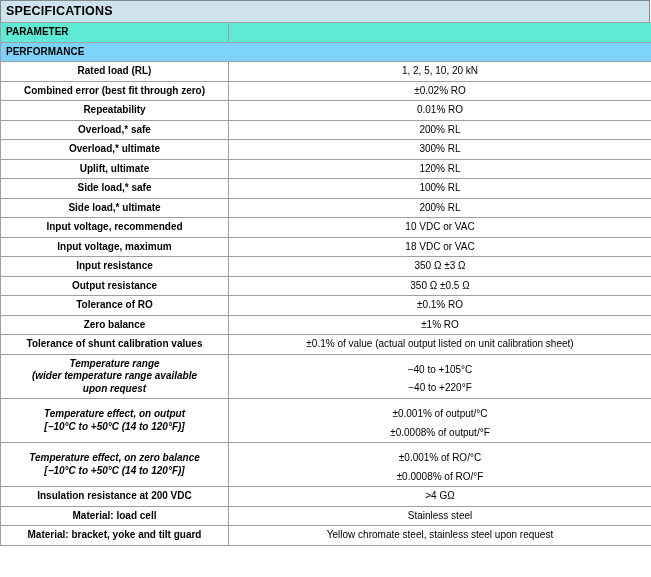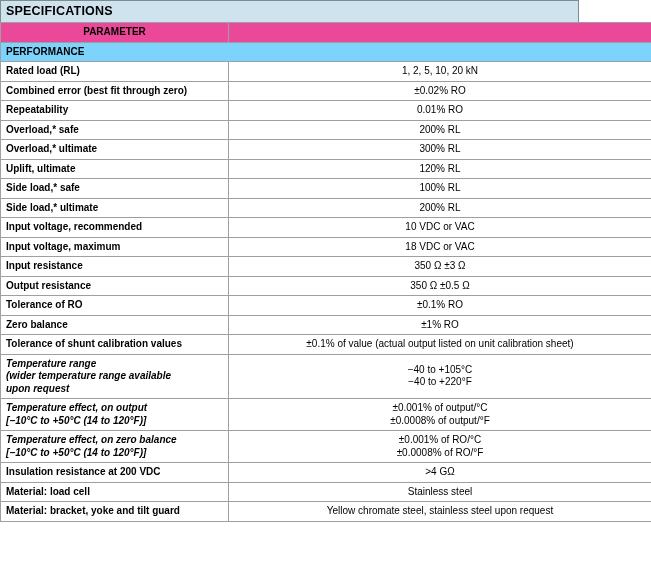--- a/index.html
+++ b/index.html
@@ -20,65 +20,65 @@
   }
   .spec-title {
     background: #cfe3ee;
     border: 1px solid #7f8c8d;
     border-bottom: none;
     font-size: 12.5px;
     font-weight: bold;
     letter-spacing: 0.2px;
     padding: 3px 5px 4px 5px;
     box-sizing: border-box;
-    width: 579px;
+    width: 650px;
   }
   table.spec {
     border-collapse: collapse;
     table-layout: fixed;
     width: 651px;
     font-size: 10px;
   }
   table.spec td {
     border: 1px solid #9aa0a3;
     padding: 3px 5px;
     vertical-align: middle;
     line-height: 1.25;
   }
   col.c1 { width: 228px; }
   col.c2 { width: 423px; }
 
   tr.header-row td {
-    background: #ec4899;
-    font-weight: bold;
-    text-align: center;
+    background: #5eead4;
+    font-weight: bold;
+    text-align: left;
     font-size: 10px;
     padding-top: 3px;
     padding-bottom: 3px;
   }
   tr.section-row td {
     background: #7dd3fc;
     font-weight: bold;
     font-size: 10px;
     text-align: left;
     padding: 3px 5px;
   }
   td.label {
     font-weight: bold;
-    text-align: left;
+    text-align: center;
   }
   td.value {
     text-align: center;
   }
   .sub {
     font-weight: bold;
     display: block;
     font-style: italic;
   }
-  .vline { display: block; }
+  .vline { display: block; margin-top: 6px; }
 </style>
 </head>
 <body>
 
 <div class="sheet">
 
   <div class="spec-title">SPECIFICATIONS</div>
 
   <table class="spec">
     <colgroup>

